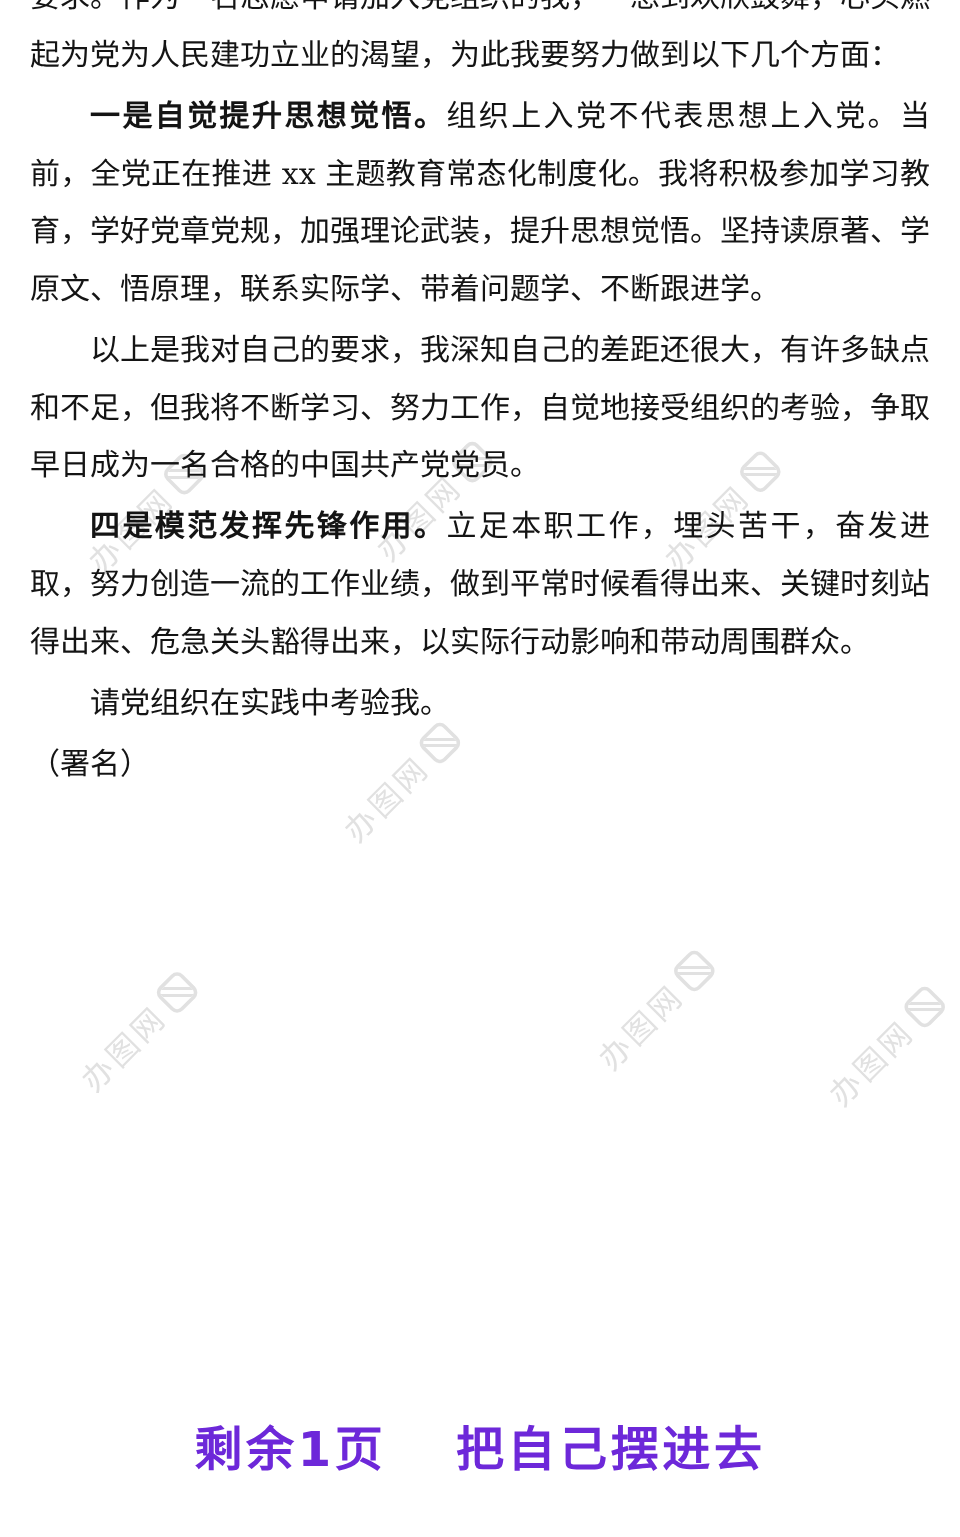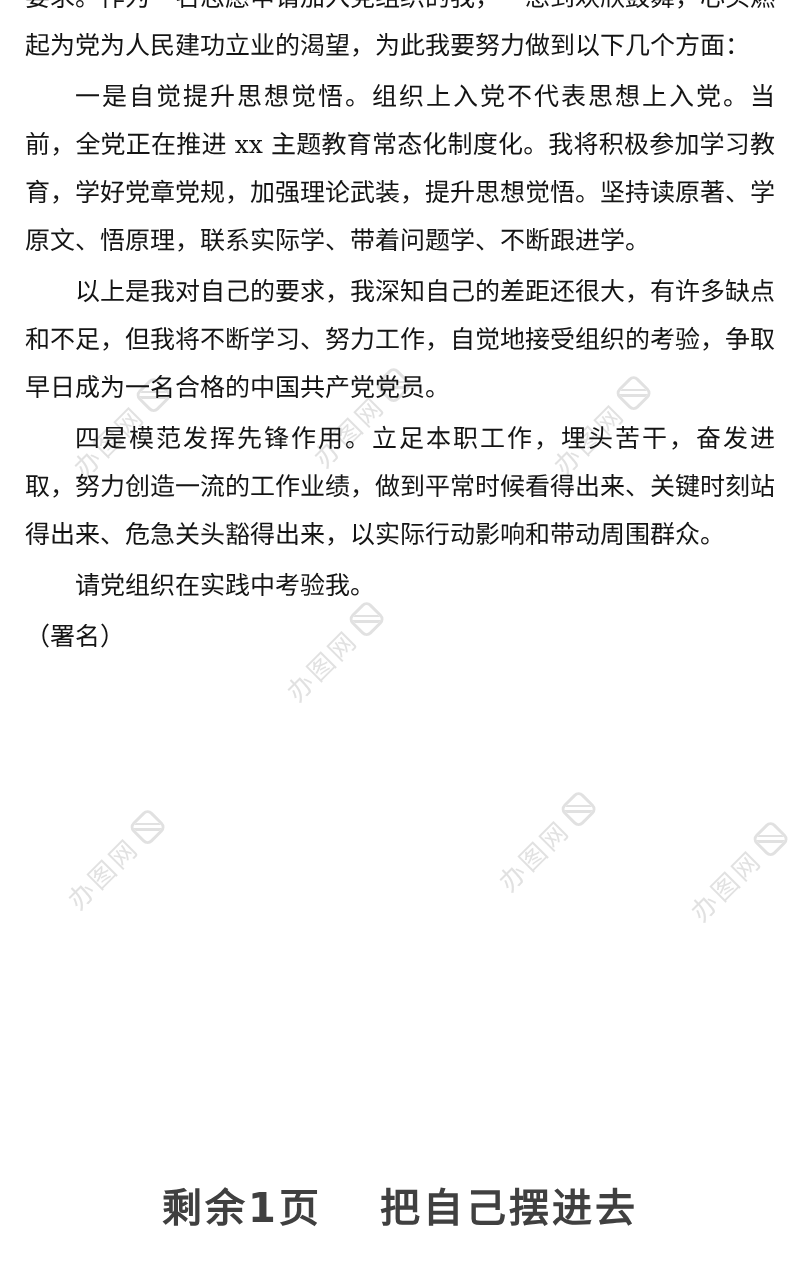--- a/index.html
+++ b/index.html
@@ -63,38 +63,38 @@
     font-size: 25px;
     line-height: 48px;
     text-align: justify;
   }
   .doc p {
     margin: 3px 0 0 0;
     text-indent: 2em;
   }
   .doc p.first { margin-top: 0; }
   .doc p.no-indent { text-indent: 0; }
-  .doc strong { font-weight: 400; }
+  .doc strong { font-weight: 700; }
   .signature {
     text-align: left;
     text-indent: 0 !important;
     padding-right: 4px;
   }
 
   
   .footer-banner {
     position: absolute;
     left: 0; top: 1176px;
     width: 100%;
     z-index: 2;
     display: flex;
     justify-content: center;
     align-items: baseline;
     gap: 58px;
-    color: #404040;
+    color: #6d28d9;
     font-family: "DejaVu Sans", sans-serif;
     font-weight: 700;
     font-size: 40px;
     letter-spacing: 3px;
     cursor: pointer;
   }
 </style>
 </head>
 <body>
 

